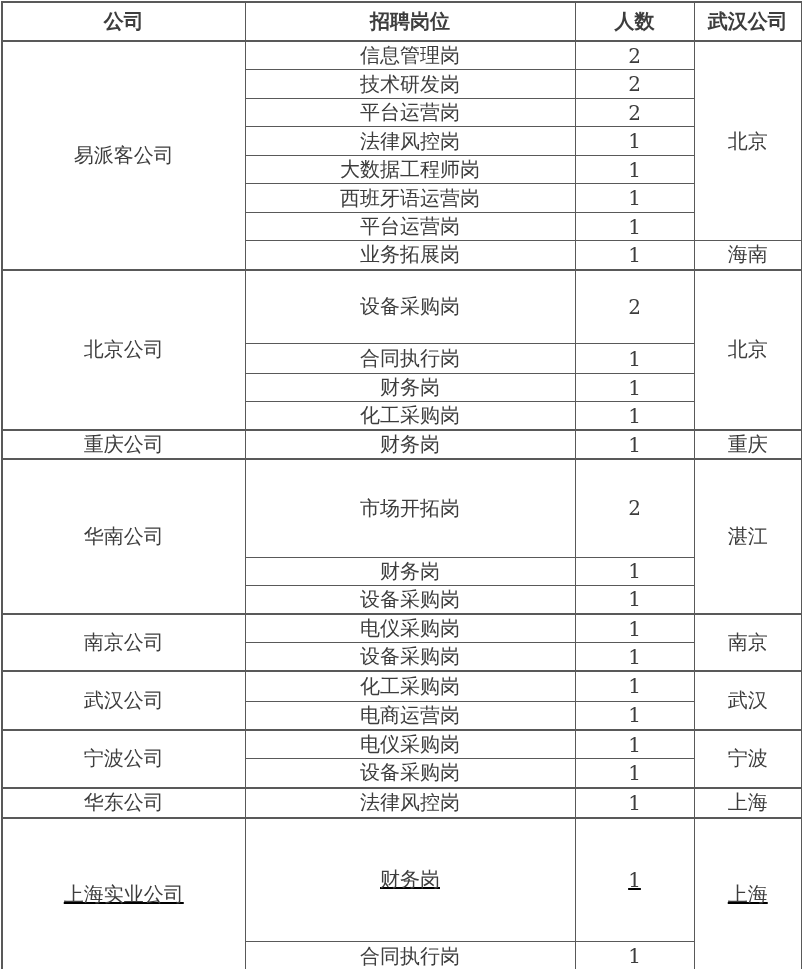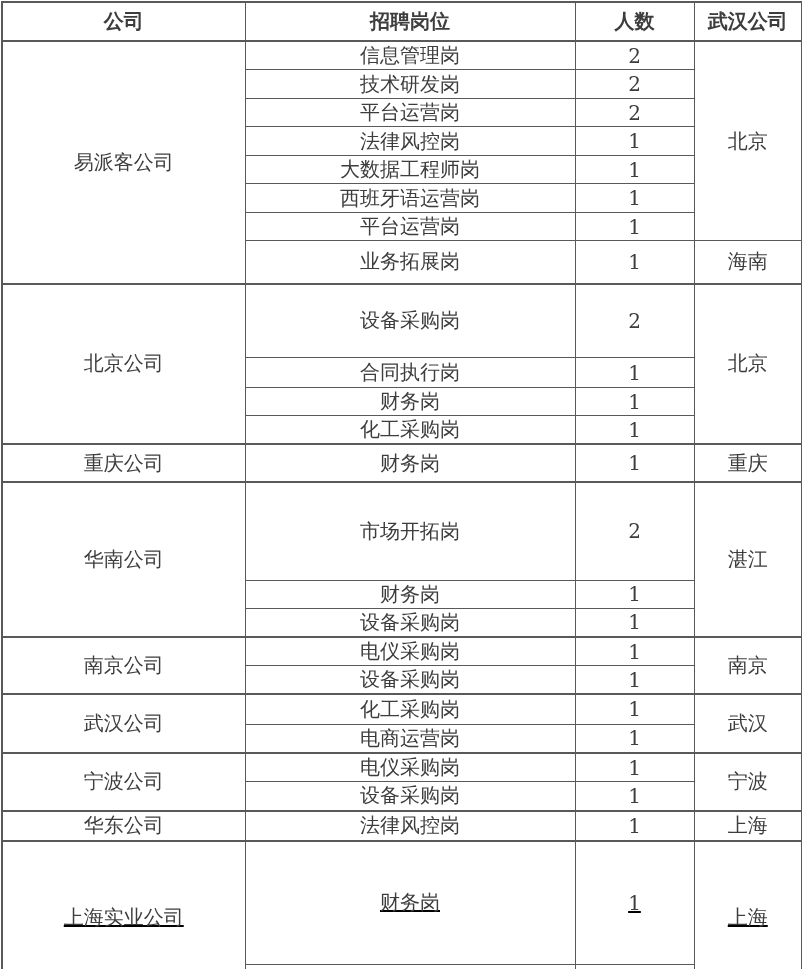--- a/index.html
+++ b/index.html
@@ -97,21 +97,21 @@
           <td class="count-cell">1</td>
         </tr>
         <tr style="height: 29px;">
           <td class="position-cell">西班牙语运营岗</td>
           <td class="count-cell">1</td>
         </tr>
         <tr style="height: 28px;">
           <td class="position-cell">平台运营岗</td>
           <td class="count-cell">1</td>
         </tr>
-        <tr style="height: 43px; border-radius: 7px;">
+        <tr style="height: 29px; border-radius: 7px;">
           <td class="position-cell">业务拓展岗</td>
           <td class="count-cell">1</td>
           <td rowspan="1" class="location-cell">海南</td>
         </tr>
         <tr class="group-start" style="height: 74px;">
           <td rowspan="4" class="company-cell">北京公司</td>
           <td class="position-cell">设备采购岗</td>
           <td class="count-cell">2</td>
           <td rowspan="4" class="location-cell">北京</td>
         </tr>
@@ -120,21 +120,21 @@
           <td class="count-cell">1</td>
         </tr>
         <tr style="height: 28px;">
           <td class="position-cell">财务岗</td>
           <td class="count-cell">1</td>
         </tr>
         <tr style="height: 28px;">
           <td class="position-cell">化工采购岗</td>
           <td class="count-cell">1</td>
         </tr>
-        <tr class="group-start" style="height: 38px;">
+        <tr class="group-start" style="height: 29px;">
           <td rowspan="1" class="company-cell">重庆公司</td>
           <td class="position-cell">财务岗</td>
           <td class="count-cell">1</td>
           <td rowspan="1" class="location-cell">重庆</td>
         </tr>
         <tr class="group-start" style="height: 98px;">
           <td rowspan="3" class="company-cell">华南公司</td>
           <td class="position-cell">市场开拓岗</td>
           <td class="count-cell">2</td>
           <td rowspan="3" class="location-cell">湛江</td>

